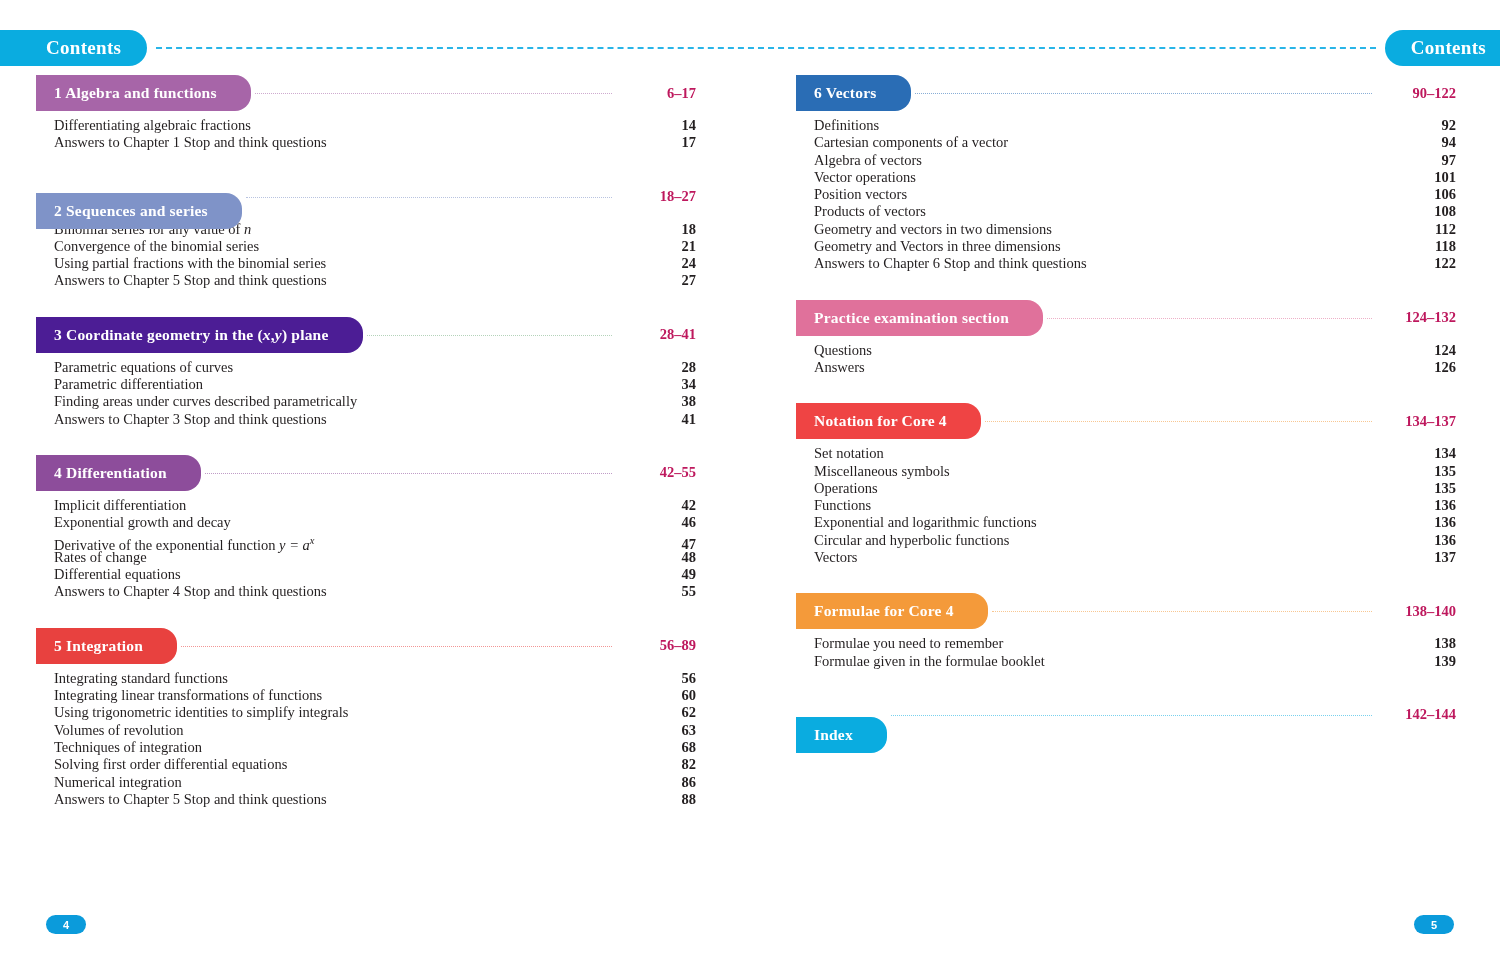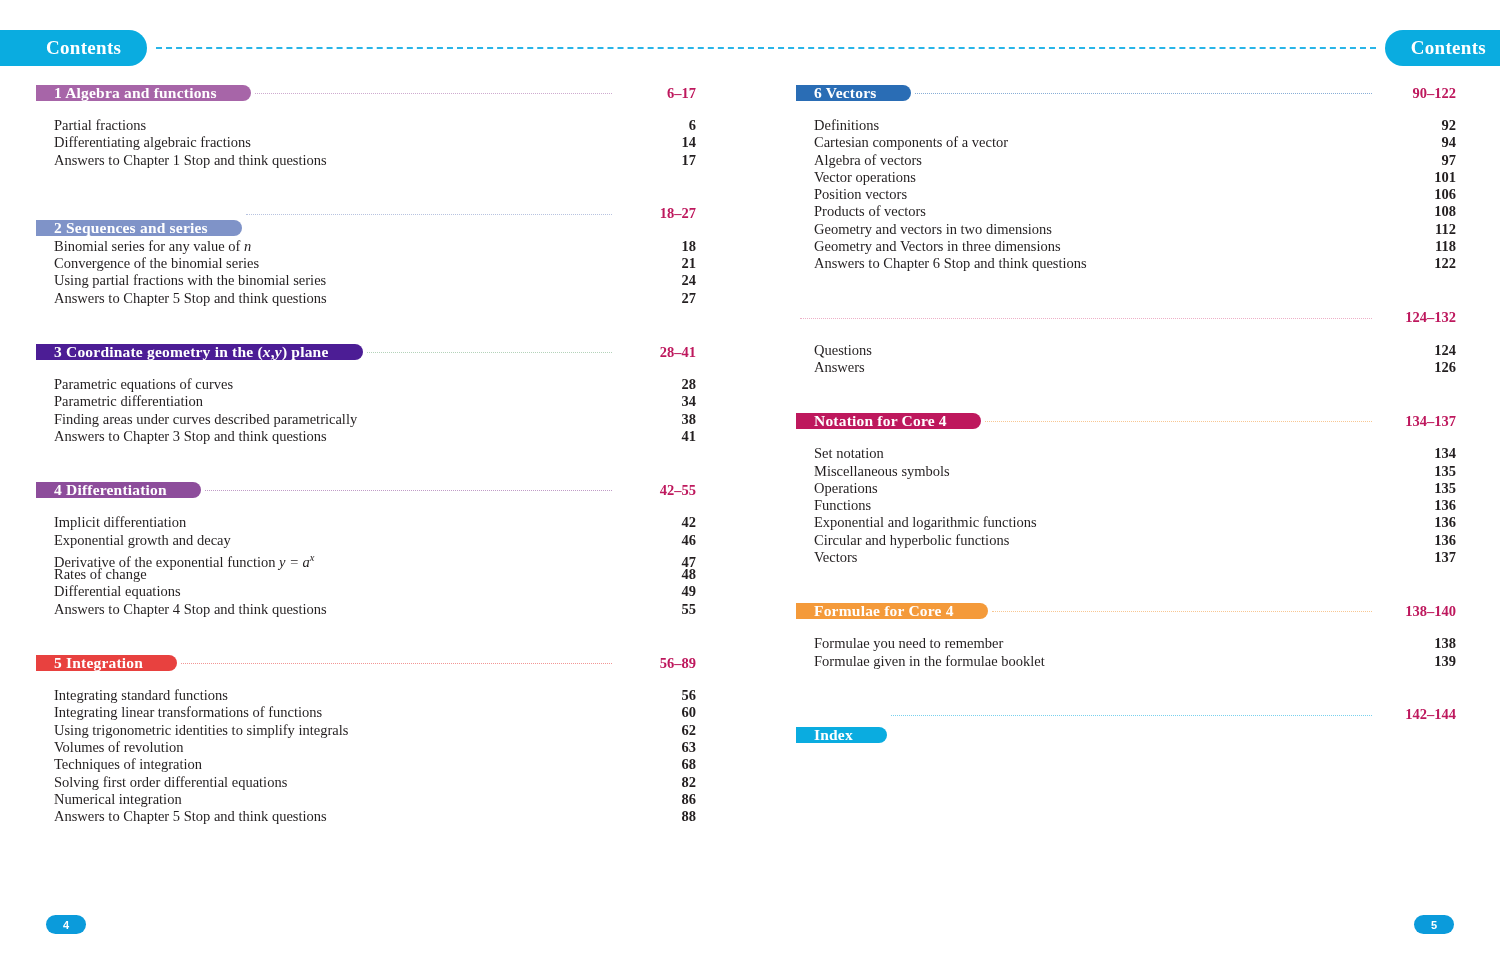--- a/index.html
+++ b/index.html
@@ -70,21 +70,21 @@
 
   .section-head {
     position: relative;
     display: flex;
     align-items: center;
     height: 30px;
   }
   .tab {
     position: relative;
     z-index: 2;
-    height: 16px;
+    height: 36px;
     display: flex;
     align-items: center;
     padding: 0 34px 0 18px;
     border-radius: 0 16px 16px 0;
     color: #ffffff;
     font-family: "Liberation Serif", serif;
     font-weight: bold;
     font-size: 15.5px;
     letter-spacing: 0.2px;
     white-space: nowrap;
@@ -170,25 +170,20 @@
 
 <div class="page left" id="left-page">
     <div class="section">
       <div class="section-head" style="color: rgb(167, 101, 168);">
         <div class="tab" style="background: rgb(167, 101, 168);">1 Algebra and functions</div>
         <div class="leader"></div>
         <div class="range">6–17</div>
       </div>
       <div class="entries">
         <div class="entry">
-          <span class="entry-title">Partial fractions</span>
-          <span class="entry-fill"></span>
-          <span class="entry-page">6</span>
-        </div>
-        <div class="entry">
           <span class="entry-title">Differentiating algebraic fractions</span>
           <span class="entry-fill"></span>
           <span class="entry-page">14</span>
         </div>
         <div class="entry">
           <span class="entry-title">Answers to Chapter 1 Stop and think questions</span>
           <span class="entry-fill"></span>
           <span class="entry-page">17</span>
         </div>
       </div>
@@ -390,39 +385,40 @@
         </div>
         <div class="entry">
           <span class="entry-title">Answers to Chapter 6 Stop and think questions</span>
           <span class="entry-fill"></span>
           <span class="entry-page">122</span>
         </div>
       </div>
     </div>
     <div class="section">
       <div class="section-head" style="color: rgb(224, 113, 155);">
+        <div class="tab" style="background: rgb(224, 113, 155);">Practice examination section</div>
         <div class="leader"></div>
         <div class="range">124–132</div>
       </div>
       <div class="entries">
         <div class="entry">
           <span class="entry-title">Questions</span>
           <span class="entry-fill"></span>
           <span class="entry-page">124</span>
         </div>
         <div class="entry">
           <span class="entry-title">Answers</span>
           <span class="entry-fill"></span>
           <span class="entry-page">126</span>
         </div>
       </div>
     </div>
     <div class="section">
       <div class="section-head" style="color: rgb(244, 154, 58);">
-        <div class="tab" style="background: #be185d;">Notation for Core 4</div>
+        <div class="tab" style="background: #ef4444;">Notation for Core 4</div>
         <div class="leader"></div>
         <div class="range">134–137</div>
       </div>
       <div class="entries">
         <div class="entry">
           <span class="entry-title">Set notation</span>
           <span class="entry-fill"></span>
           <span class="entry-page">134</span>
         </div>
         <div class="entry">

